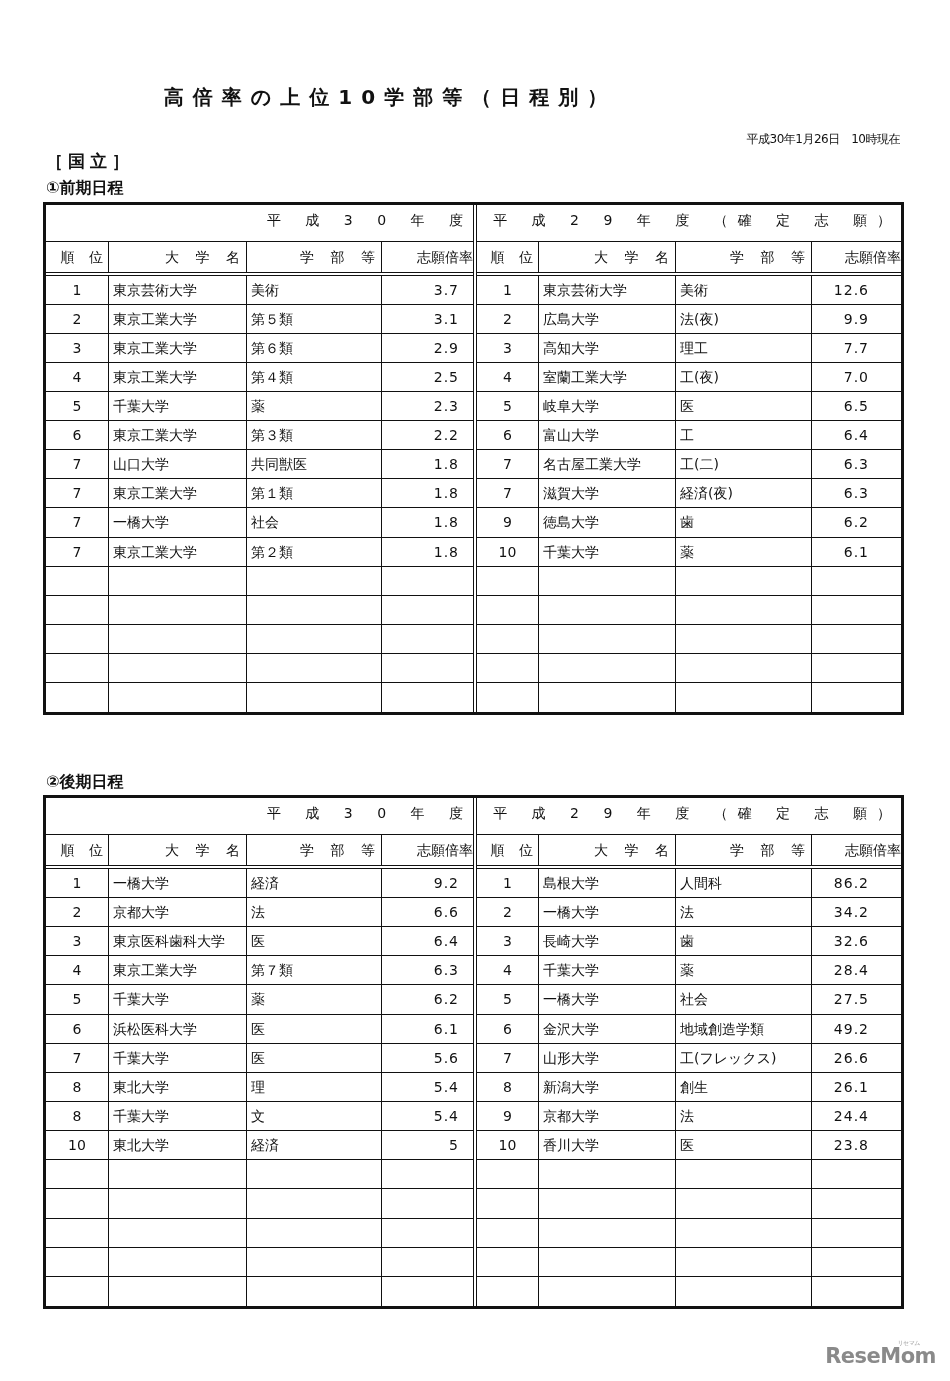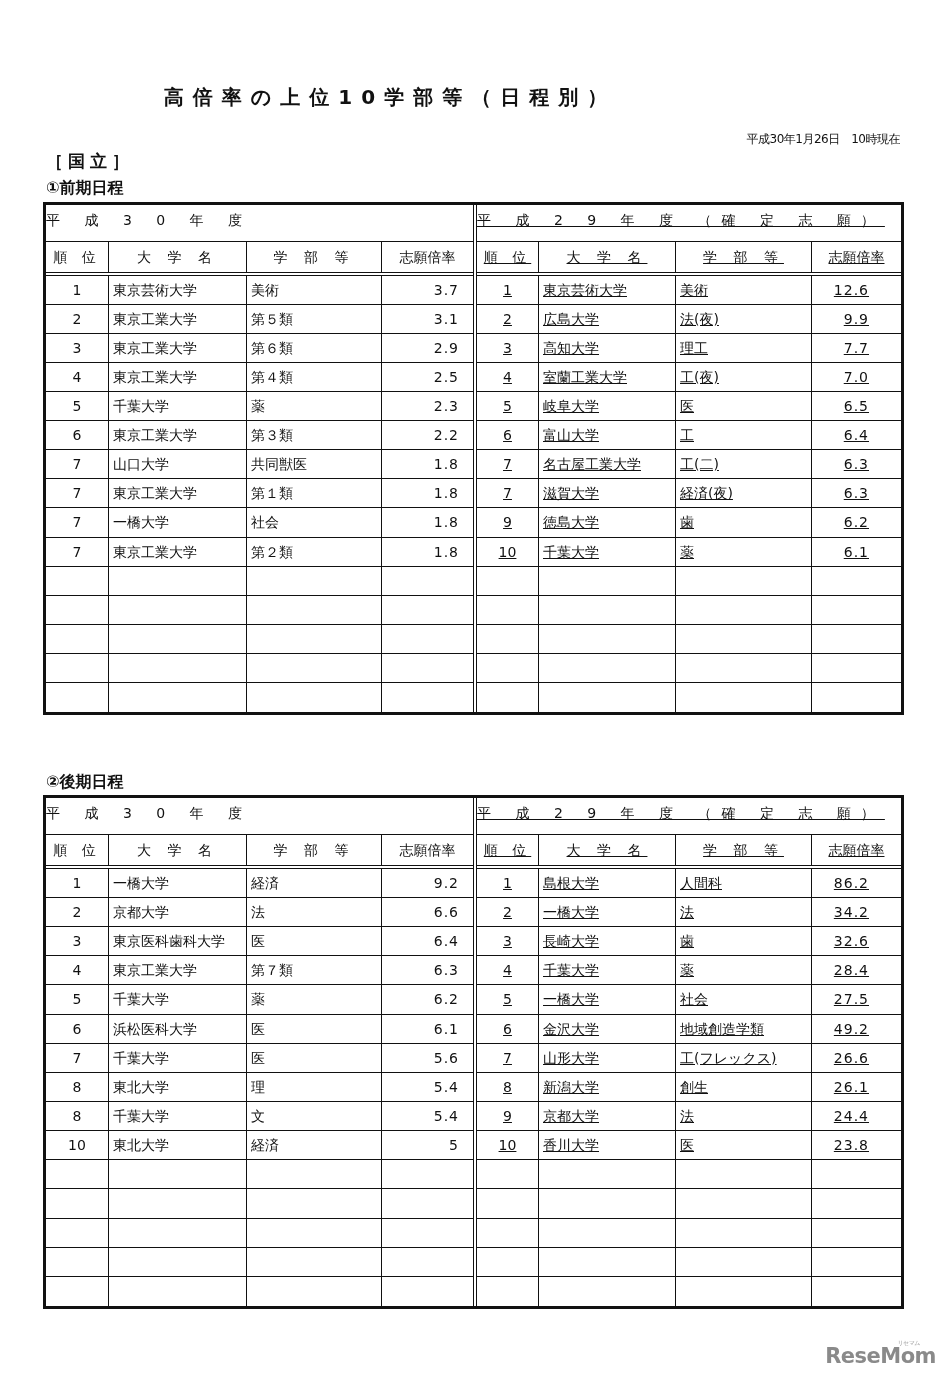--- a/index.html
+++ b/index.html
@@ -8,30 +8,30 @@
   .asof { position:absolute; right:50px; top:131px; font-size:12px; letter-spacing:-0.5px; }
   .cat { position:absolute; left:46px; top:150px; font-size:17px; font-weight:bold; letter-spacing:5px;text-align:right; }
   .sec { position:absolute; left:46px; font-size:16px; font-weight:bold; }
   .sec1 { top:178px; }
   .sec2 { top:772px; }
   .tbl { position:absolute; left:43px; width:861px; border:3px solid #111; box-sizing:border-box; display:flex; background:#fff; }
   .t1 { top:202px; height:513px; }
   .t2 { top:795px; height:514px; }
   .half { flex:0 0 auto; display:flex; flex-direction:column; }
   .half.left { width:427px; border-right:4px double #111; }
-  .half.right { flex:1;text-decoration:underline; }
-  .yearhdr { height:38px; line-height:30px; text-align:left; font-size:14px; letter-spacing:10px; border-bottom:1.5px solid #111; box-sizing:border-box; }
+  .half.right { flex:1; }
+  .yearhdr { height:38px; line-height:30px; text-align:right; font-size:14px; letter-spacing:10px; border-bottom:1.5px solid #111; box-sizing:border-box; }
   .colhdr { display:flex; height:30px; border-bottom:4px double #111; box-sizing:content-box; }
   .row { display:flex; height:30px; border-bottom:1.5px solid #111; box-sizing:border-box; }
   .row:last-child { border-bottom:none; }
   .c { box-sizing:border-box; border-right:1.5px solid #111; font-size:14px; line-height:28px; white-space:nowrap; overflow:hidden; }
   .c:last-child { border-right:none; }
   .left .c1 { width:63px; } .left .c2 { width:138px; } .left .c3 { width:135px; } .left .c4 { flex:1; }
   .right .c1 { width:62px; } .right .c2 { width:137px; } .right .c3 { width:136px; } .right .c4 { flex:1; }
-  .colhdr .c { text-align:center; letter-spacing:6px; line-height:30px; }
+  .colhdr .c { text-align:right; letter-spacing:6px; line-height:30px; }
   .colhdr .c4 { letter-spacing:0; }
   .colhdr .c1 { letter-spacing:5px; }
   .row .c1 { text-align:center; }
   .row .c2, .row .c3 { padding-left:4px; }
   .row .c4 { text-align:right; padding-right:14px; letter-spacing:1px; }
   .right .row .c4 { padding-right:32px; }
   .logo { position:absolute; right:14px; top:1344px; font-size:21px; font-weight:bold; color:#8a8a8a; letter-spacing:-0.5px; }
   .logo small { position:absolute; right:16px; top:-5px; font-size:6px; font-weight:normal; color:#999; }
 </style>
 </head>

